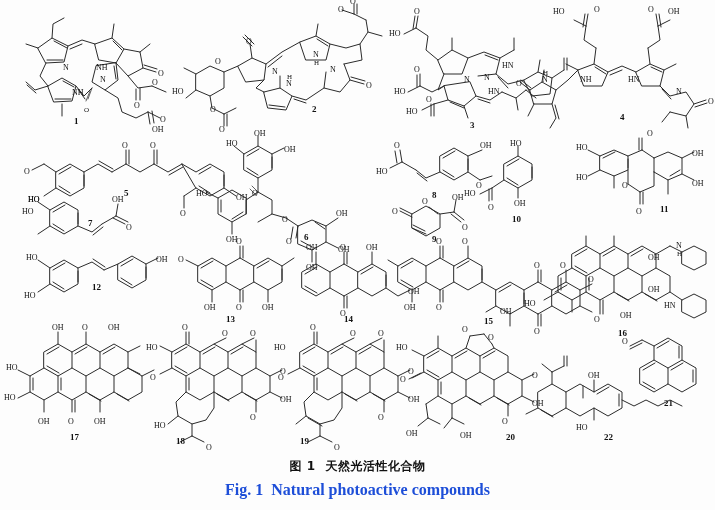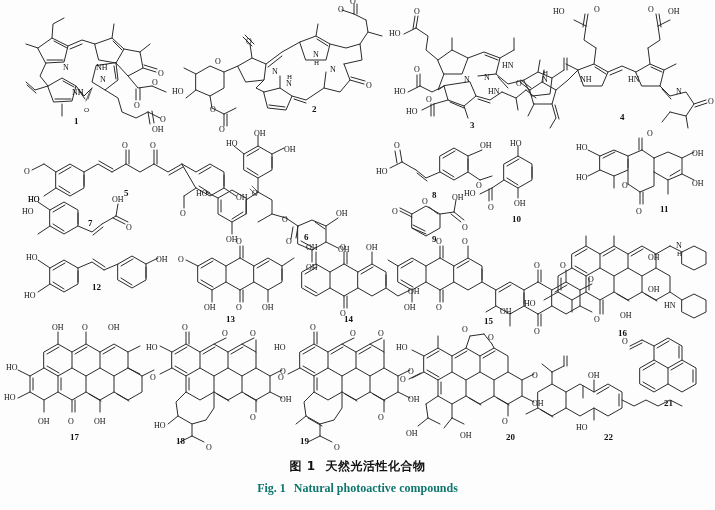--- a/index.html
+++ b/index.html
@@ -71,23 +71,23 @@
     font-family: "DejaVu Sans", sans-serif;
     font-size: 12px;
     font-weight: bold;
     color: #111;
     letter-spacing: 0.5px;
     margin-bottom: 6px;
   }
   #caption-cn .cap-num { margin-right: 10px; }
   #caption-en {
     font-family: "Liberation Serif", serif;
-    font-size: 12px;
+    font-size: 16px;
     font-weight: bold;
-    color: #0f766e;
+    color: #1d4ed8;
   }
   #caption-en .cap-num { margin-right: 8px; }
 </style>
 </head>
 <body>
 
 <div id="figure-root">
 
   <div id="scheme-area">
     <svg width="715" height="455" viewBox="0 0 715 455" xmlns="http://www.w3.org/2000/svg">

